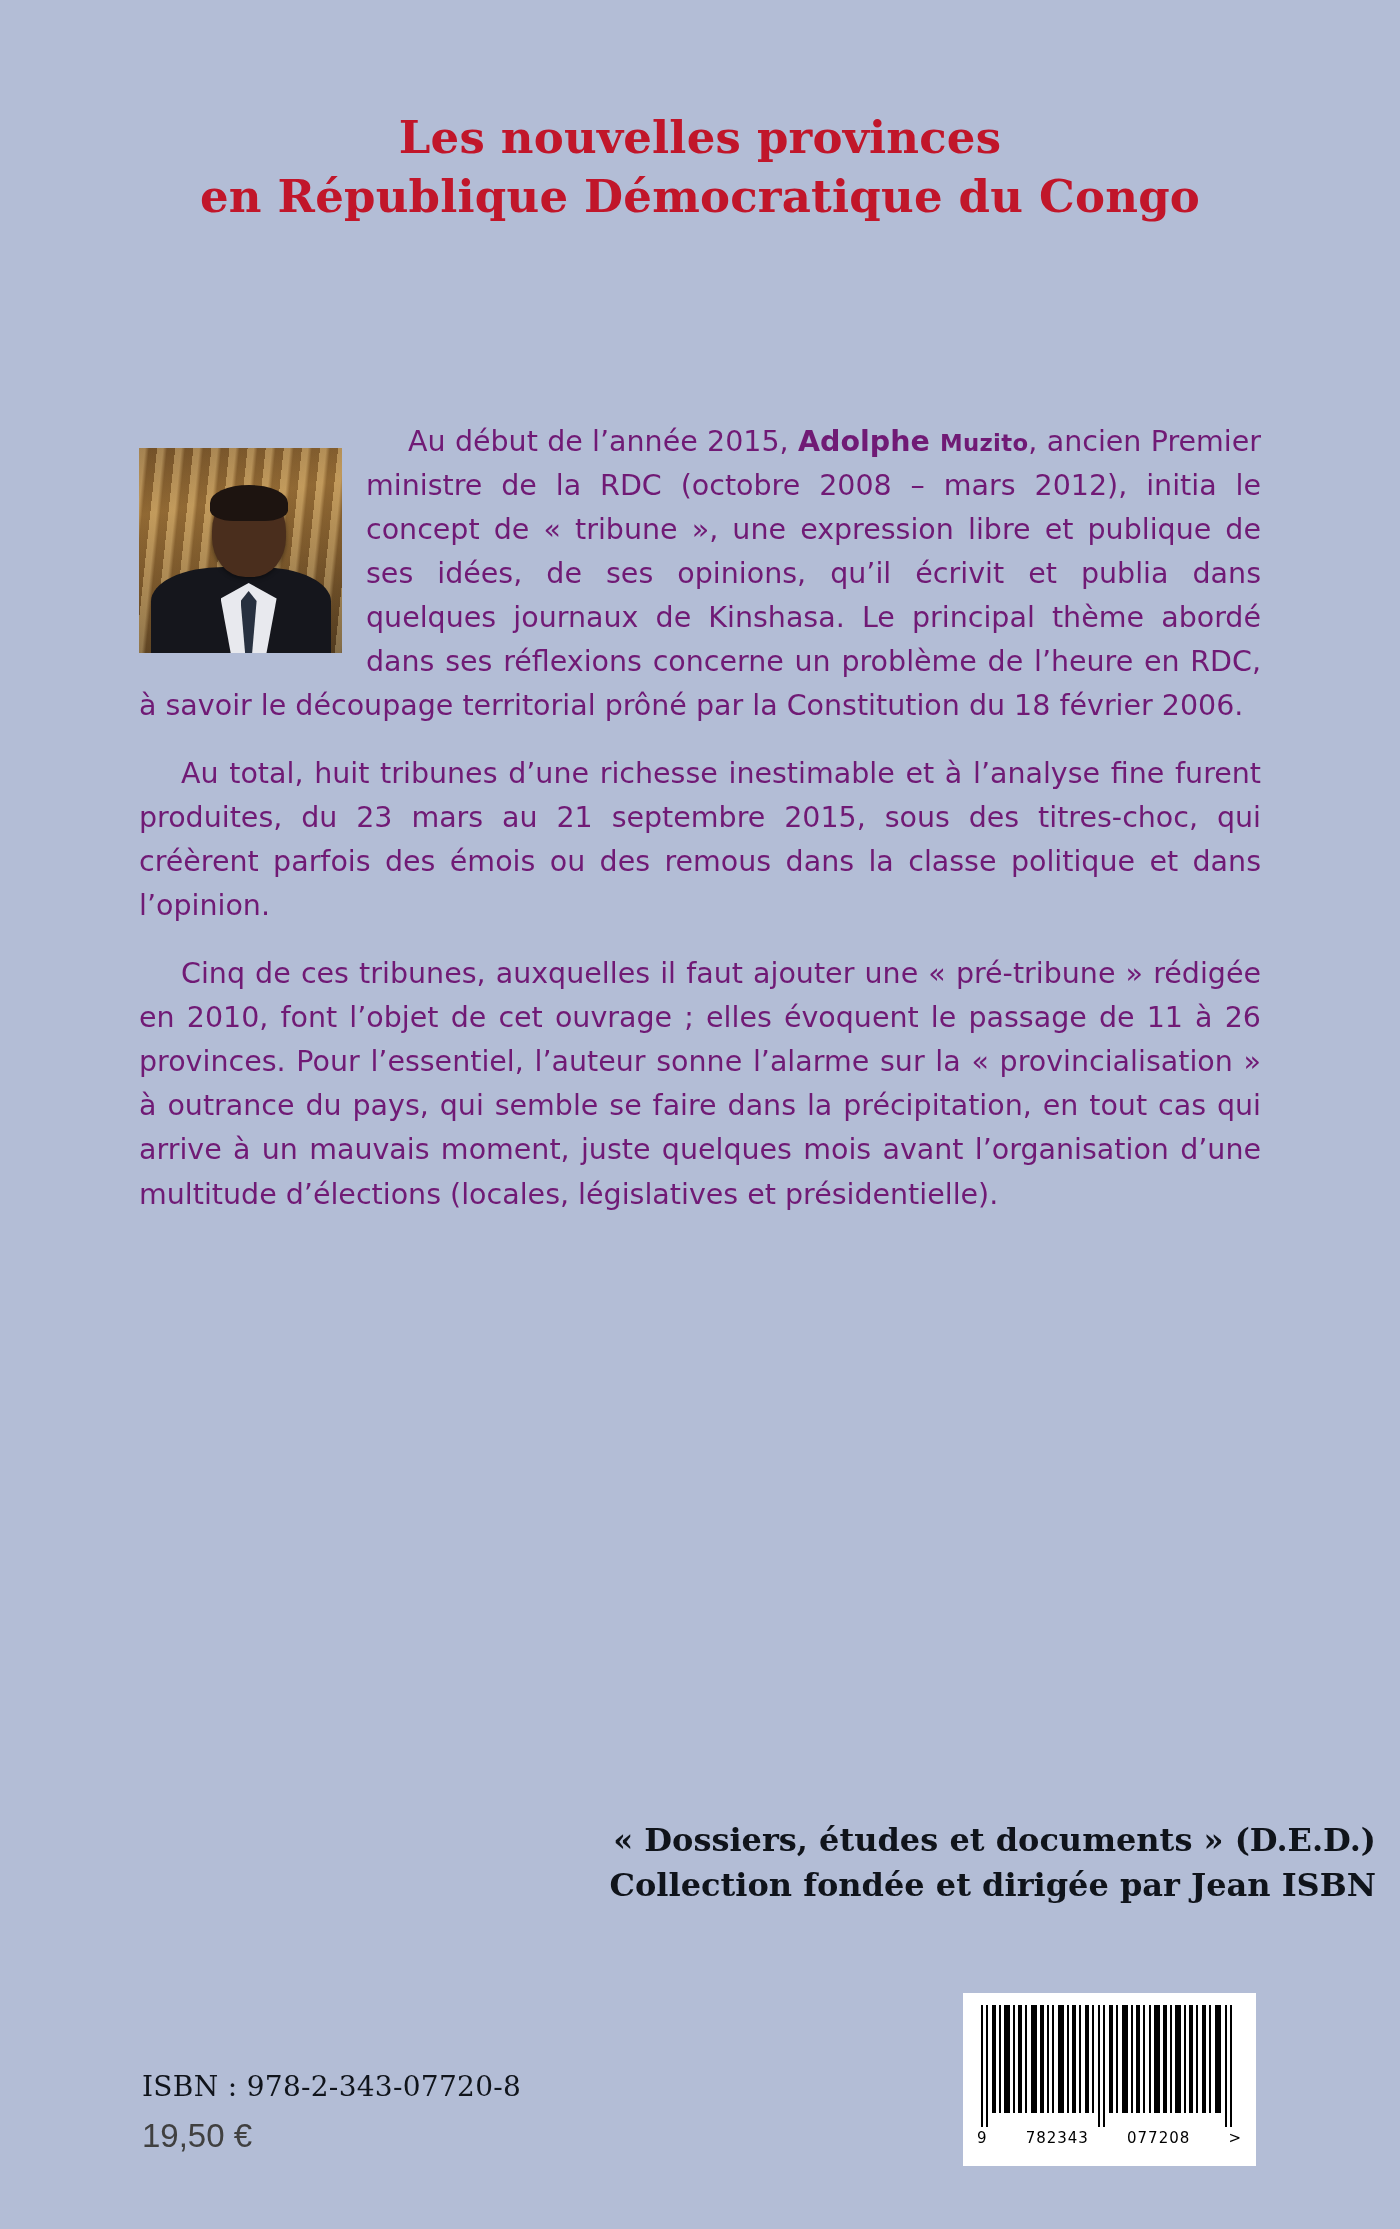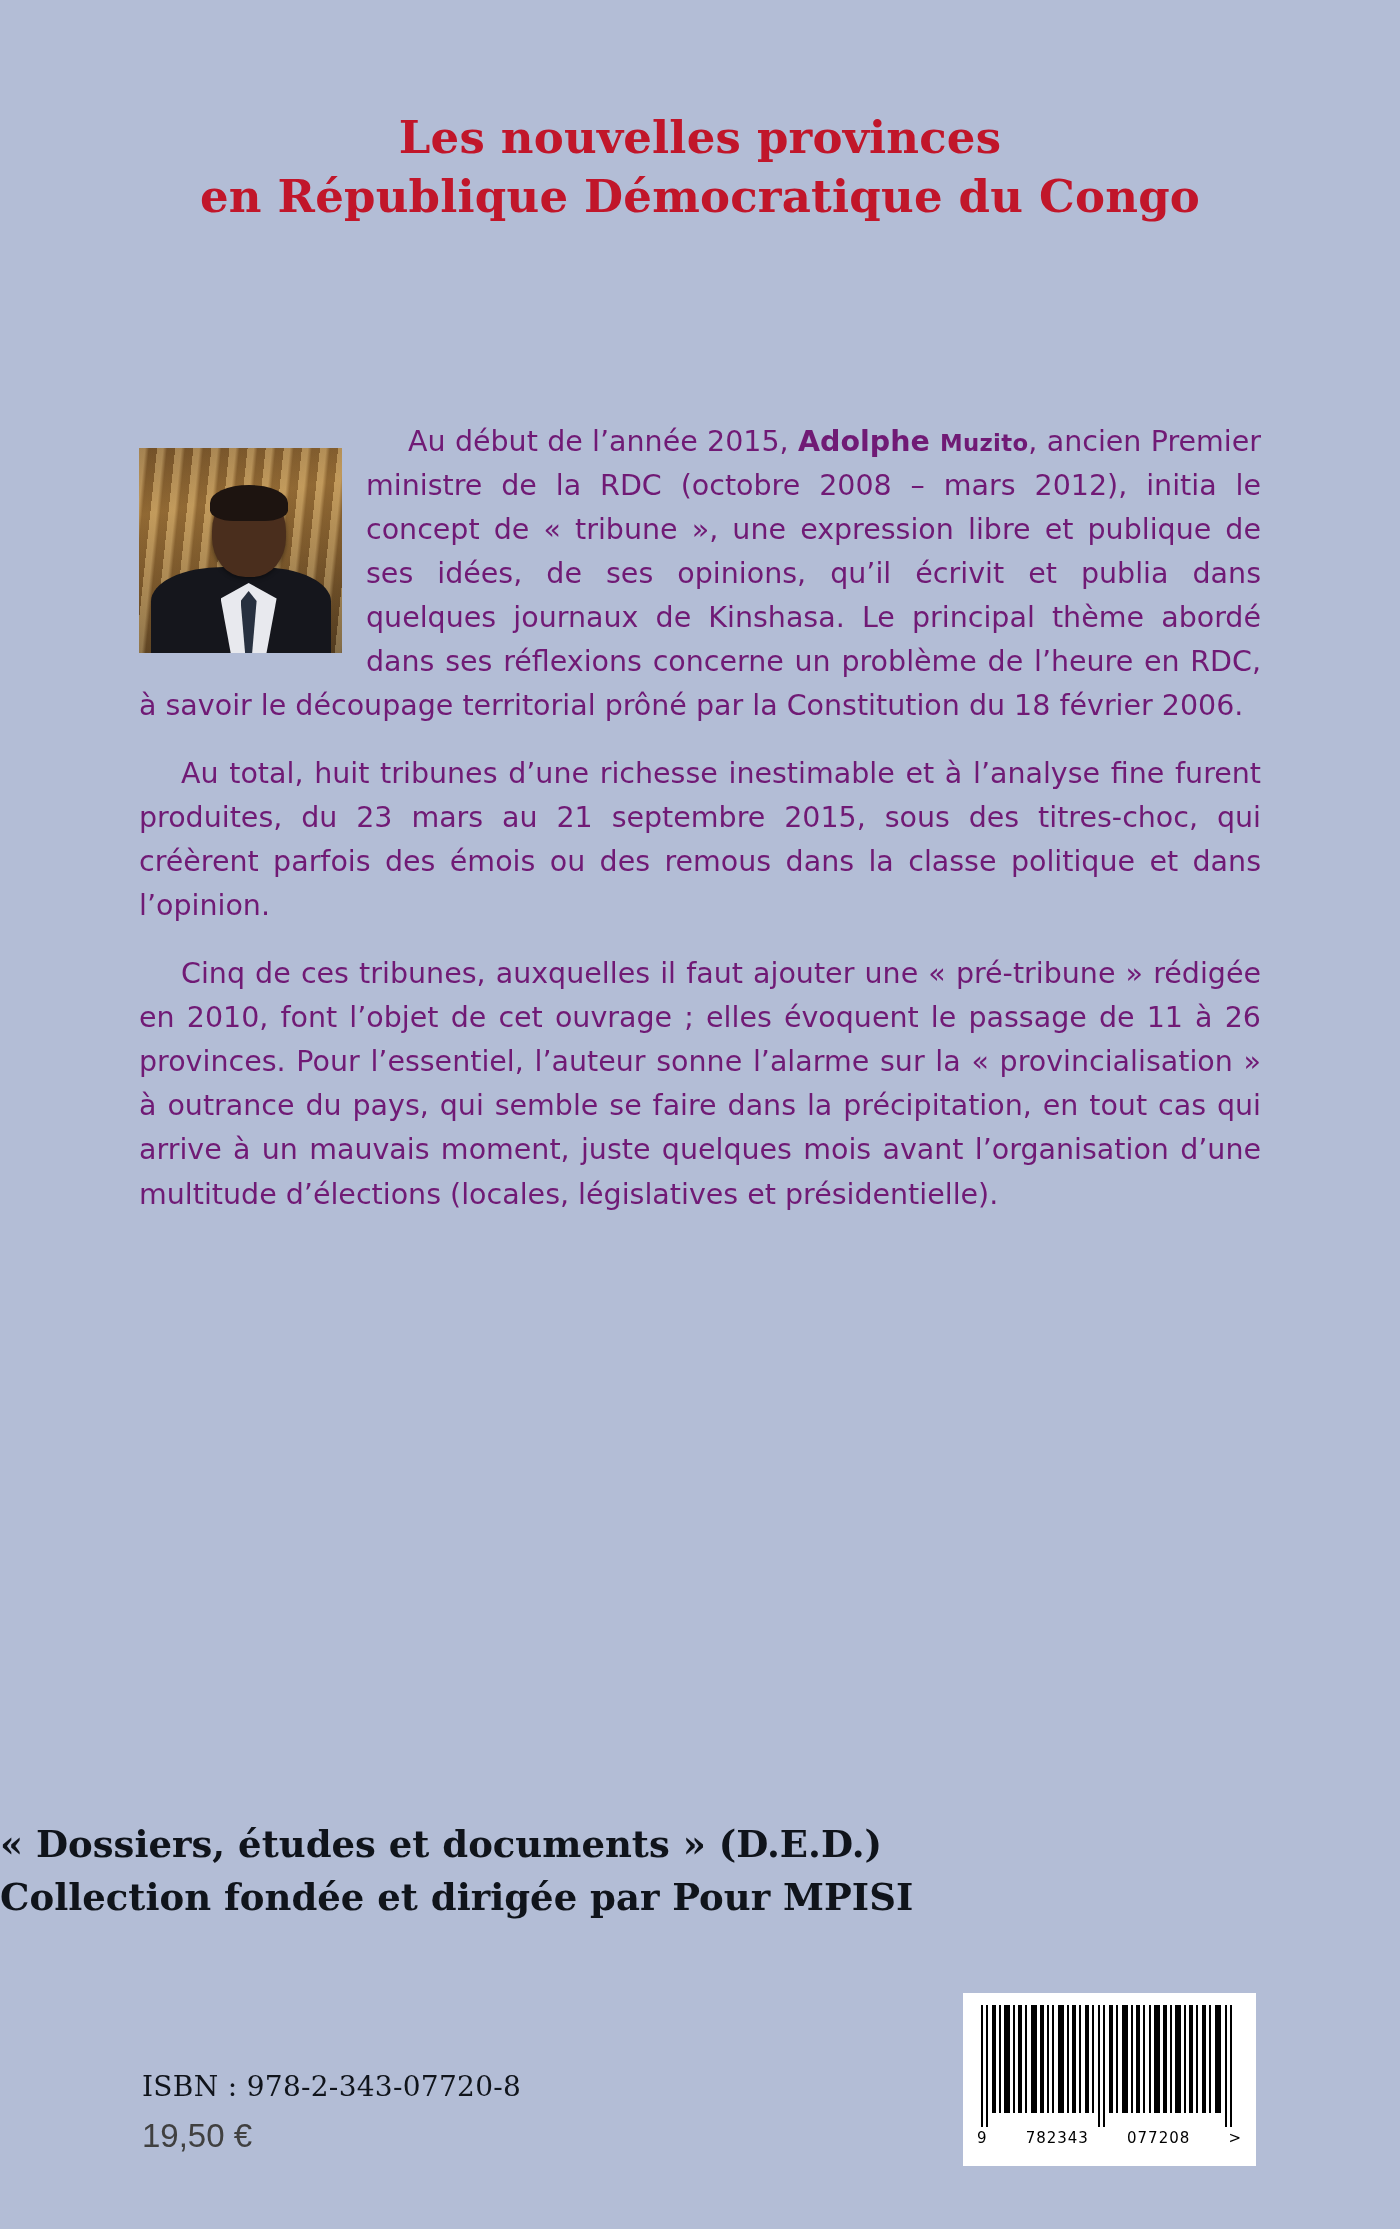--- a/index.html
+++ b/index.html
@@ -133,25 +133,25 @@
     font-size: 0.80em;
     letter-spacing: 0.3px;
   }
 
   
   .collection {
     position: absolute;
     top: 1818px;
     left: 0;
     width: 1376px;
-    text-align: left;
+    text-align: right;
     font-family: "DejaVu Serif", serif;
     font-weight: bold;
     color: #10141b;
-    font-size: 37px;
+    font-size: 32px;
     line-height: 1.42;
   }
 
   
   .isbn-block {
     position: absolute;
     left: 142px;
     top: 2070px;
   }
   .isbn {
@@ -218,21 +218,21 @@
 
     <p class="para"><span>Au début de l’année 2015, </span><span class="name-bold">Adolphe </span><span class="smallcap">Muzito</span><span>, ancien Premier ministre de la RDC (octobre 2008 – mars 2012), initia le concept de « tribune », une expression libre et publique de ses idées, de ses opinions, qu’il écrivit et publia dans quelques journaux de Kinshasa. Le principal thème abordé dans ses réflexions concerne un problème de l’heure en RDC, à savoir le découpage territorial prôné par la Constitution du 18 février 2006.</span></p>
 
     <p class="para">Au total, huit tribunes d’une richesse inestimable et à l’analyse fine furent produites, du 23 mars au 21 septembre 2015, sous des titres-choc, qui créèrent parfois des émois ou des remous dans la classe politique et dans l’opinion.</p>
 
     <p class="para">Cinq de ces tribunes, auxquelles il faut ajouter une « pré-tribune » rédigée en 2010, font l’objet de cet ouvrage ; elles évoquent le passage de 11 à 26 provinces. Pour l’essentiel, l’auteur sonne l’alarme sur la « provincialisation » à outrance du pays, qui semble se faire dans la précipitation, en tout cas qui arrive à un mauvais moment, juste quelques mois avant l’organisation d’une multitude d’élections (locales, législatives et présidentielle).</p>
   </div>
 
   <div class="collection">
     <div>« Dossiers, études et documents » (D.E.D.)</div>
-    <div>Collection fondée et dirigée par Pour MPISI</div>
+    <div>Collection fondée et dirigée par Jean ISBN</div>
   </div>
 
   <div class="isbn-block">
     <div class="isbn">ISBN : 978-2-343-07720-8</div>
     <div class="price">19,50 €</div>
   </div>
 
   <div class="barcode-box">
     <svg class="bars" viewBox="0 0 269 122" preserveAspectRatio="none">
       <g fill="#000">

